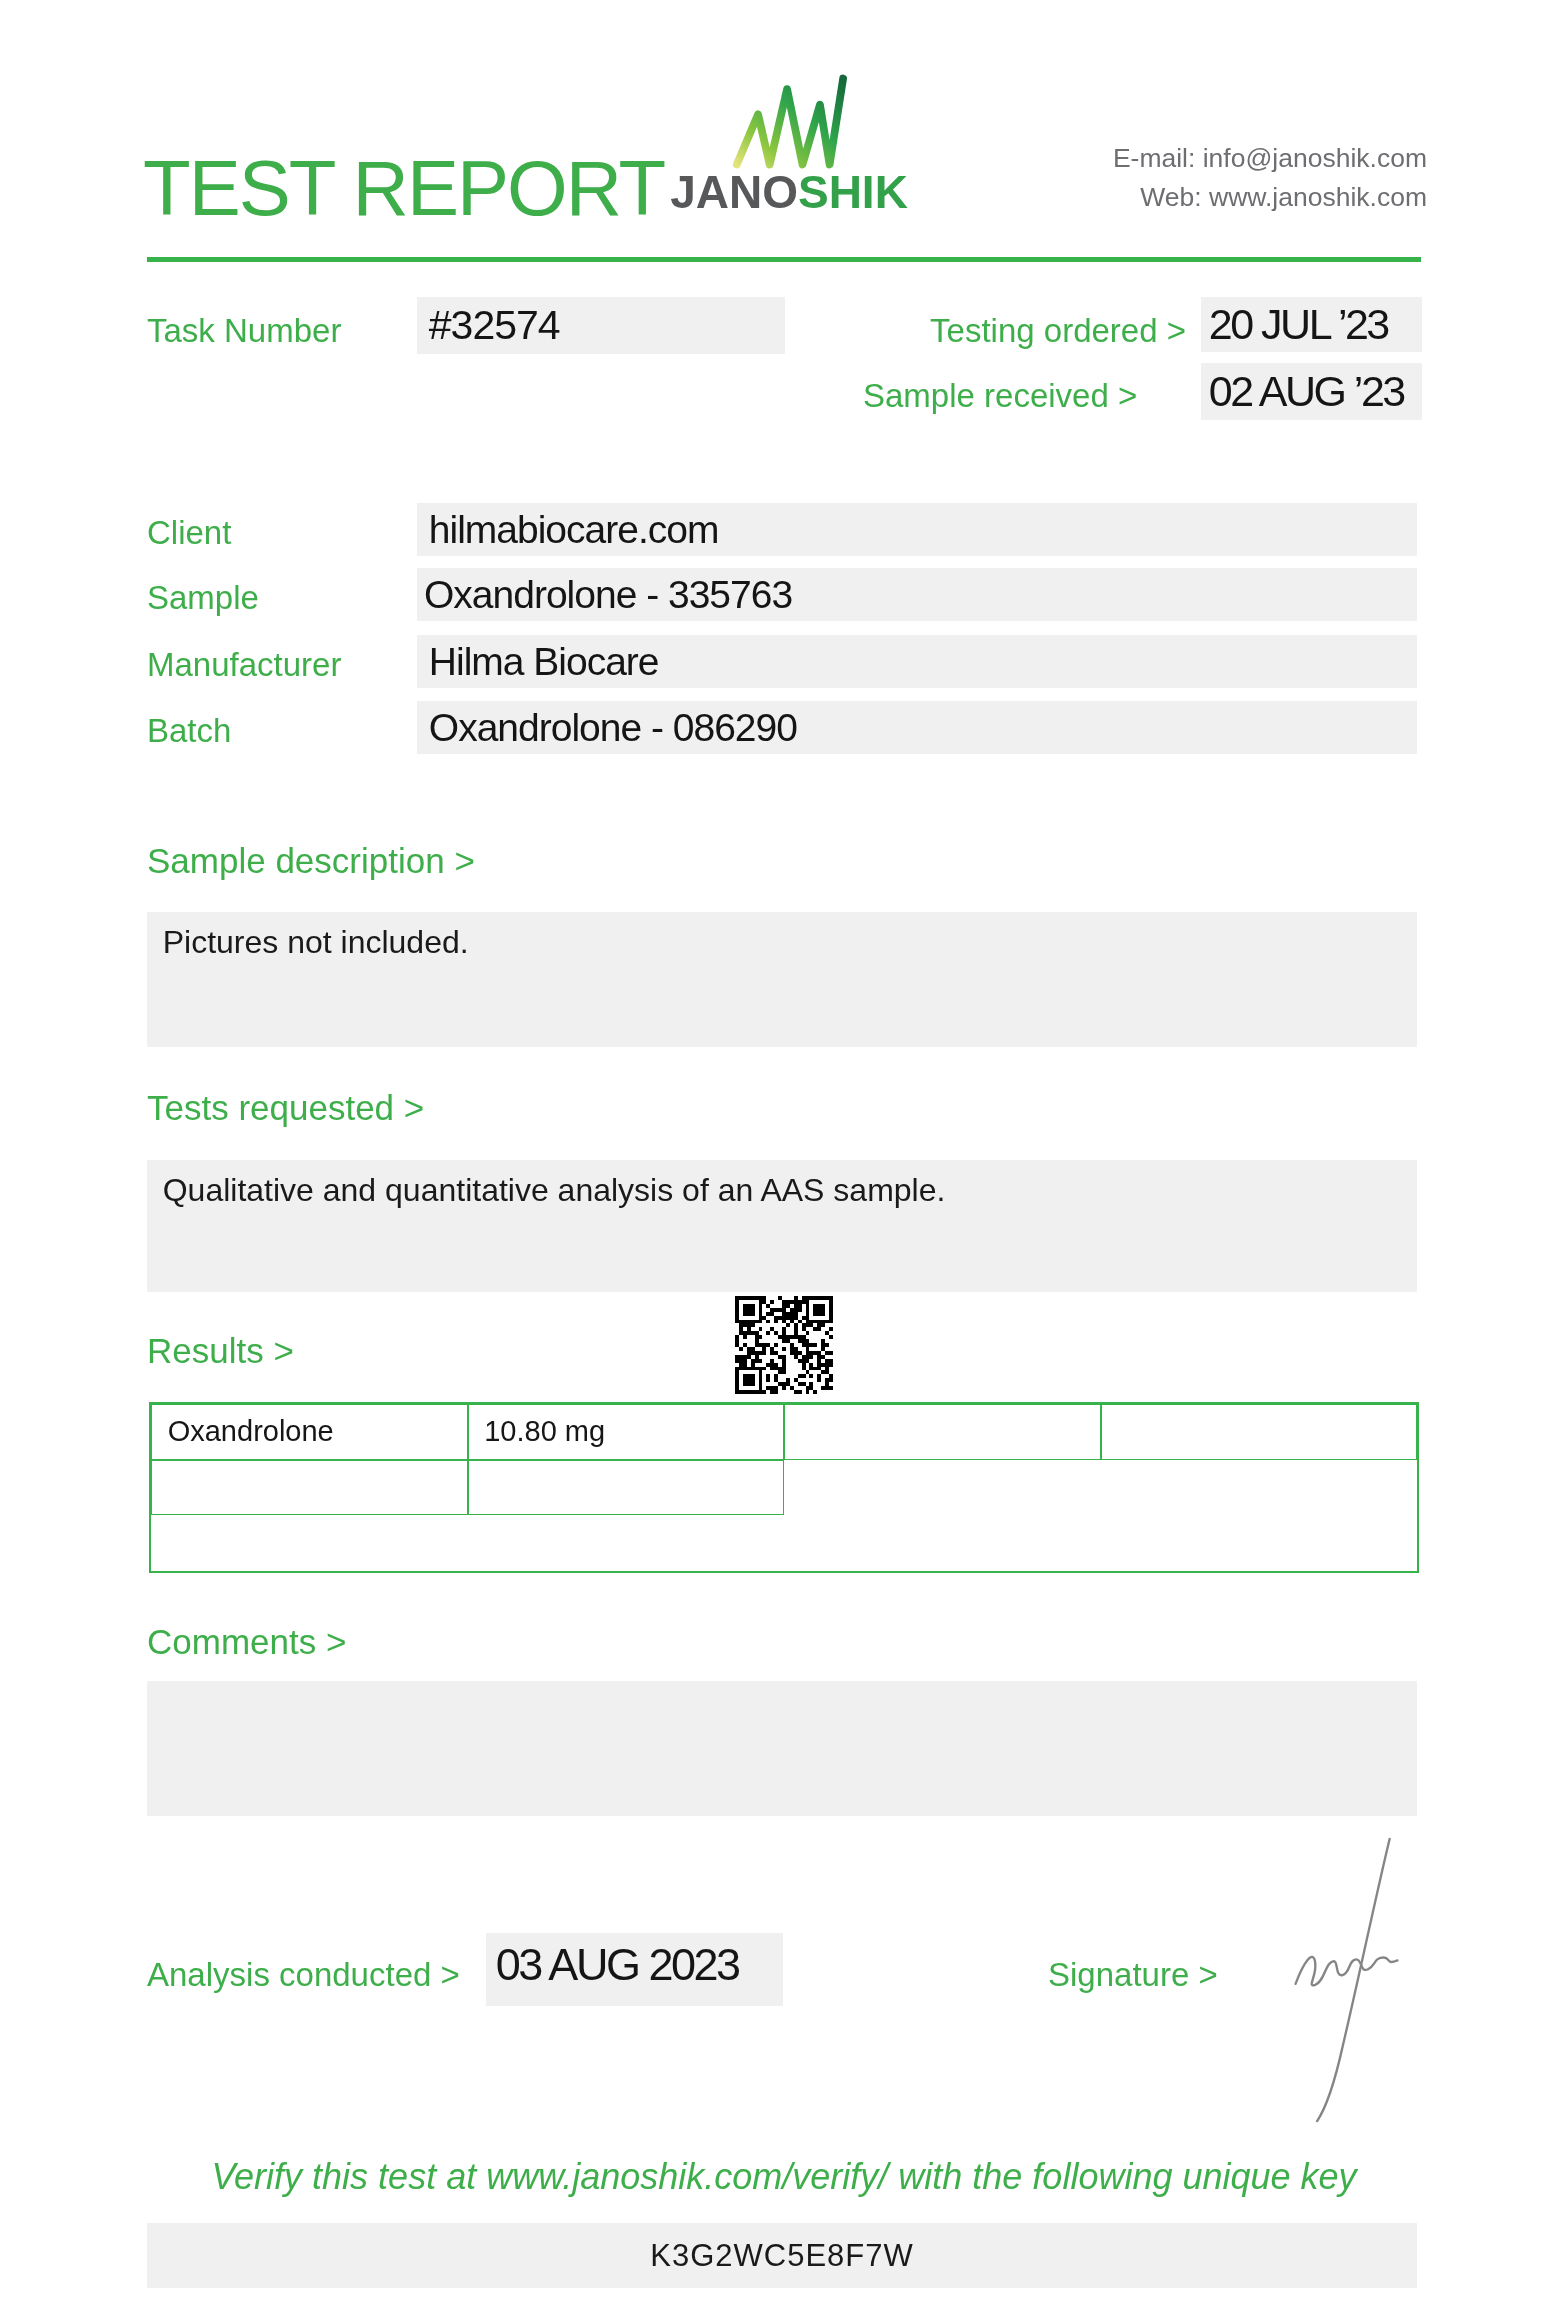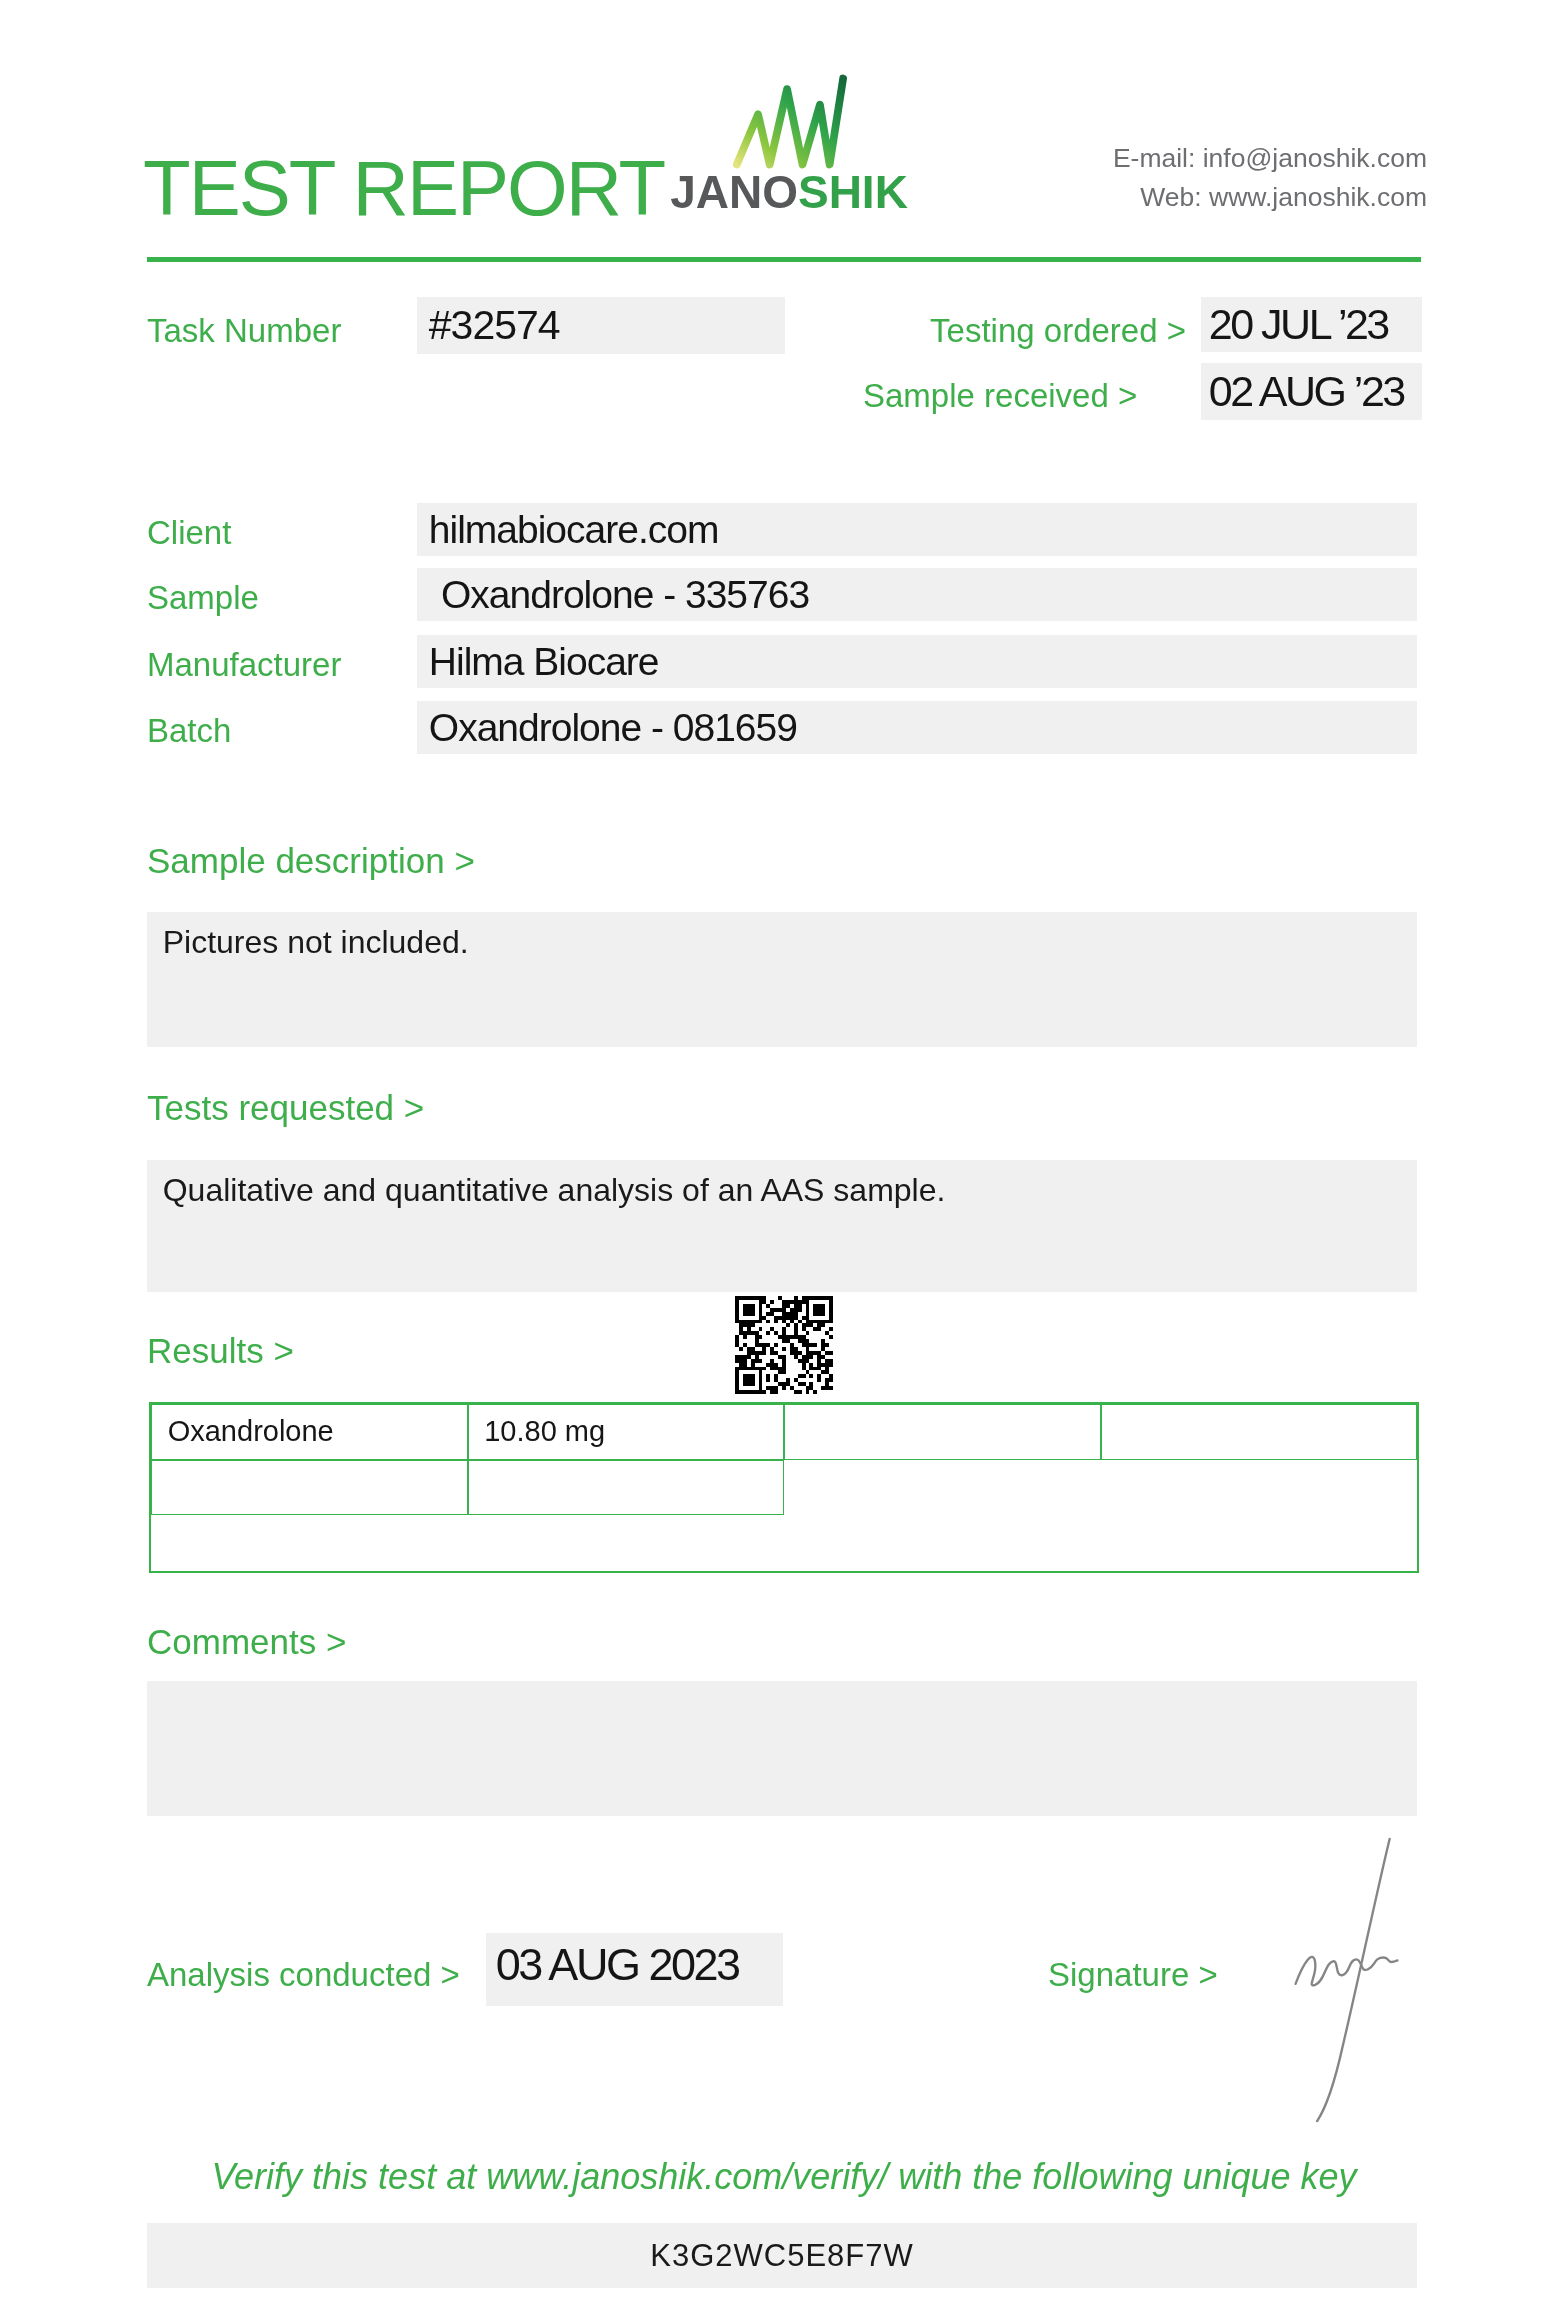--- a/index.html
+++ b/index.html
@@ -83,31 +83,31 @@
     <span class="val date-val" style="display:block;line-height:57px;padding-left:7.8px;">02 AUG ’23</span>
   </div>
 
   <div class="abs lbl" style="left:147px;top:514px;">Client</div>
   <div class="abs gbox" style="left:417px;top:503px;width:1000px;height:53px;">
     <span class="val" style="display:block;line-height:53px;padding-left:11.8px;font-size:39px;">hilmabiocare.com</span>
   </div>
 
   <div class="abs lbl" style="left:147px;top:579px;">Sample</div>
   <div class="abs gbox" style="left:417px;top:568px;width:1000px;height:53px;">
-    <span class="val" style="display:block;line-height:53px;padding-left:24px;font-size:39px;">Oxandrolone - 335763</span>
+    <span class="val" style="display:block;line-height:53px;padding-left:7px;font-size:39px;">Oxandrolone - 335763</span>
   </div>
 
   <div class="abs lbl" style="left:147px;top:646px;">Manufacturer</div>
   <div class="abs gbox" style="left:417px;top:635px;width:1000px;height:53px;">
     <span class="val" style="display:block;line-height:53px;padding-left:11.8px;font-size:39px;">Hilma Biocare</span>
   </div>
 
   <div class="abs lbl" style="left:147px;top:712px;">Batch</div>
   <div class="abs gbox" style="left:417px;top:701px;width:1000px;height:53px;">
-    <span class="val" style="display:block;line-height:53px;padding-left:11.8px;font-size:39px;">Oxandrolone - 081659</span>
+    <span class="val" style="display:block;line-height:53px;padding-left:11.8px;font-size:39px;">Oxandrolone - 086290</span>
   </div>
 
   <div class="abs heading" style="left:147px;top:841px;">Sample description &gt;</div>
   <div class="abs gbox" style="left:147px;top:912px;width:1270px;height:135px;">
     <div class="body-text" style="padding:11.8px 15.7px;">Pictures not included.</div>
   </div>
 
   <div class="abs heading" style="left:147px;top:1088px;">Tests requested &gt;</div>
   <div class="abs gbox" style="left:147px;top:1160px;width:1270px;height:132px;">
     <div class="body-text" style="padding:11.8px 15.7px;">Qualitative and quantitative analysis of an AAS sample.</div>

